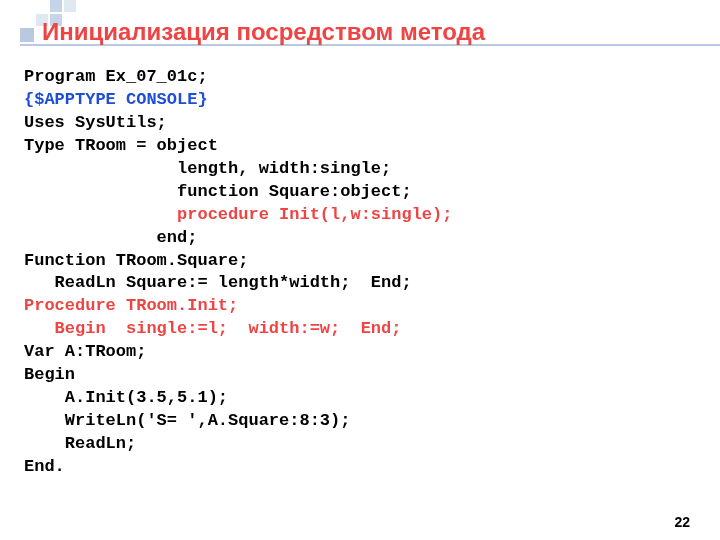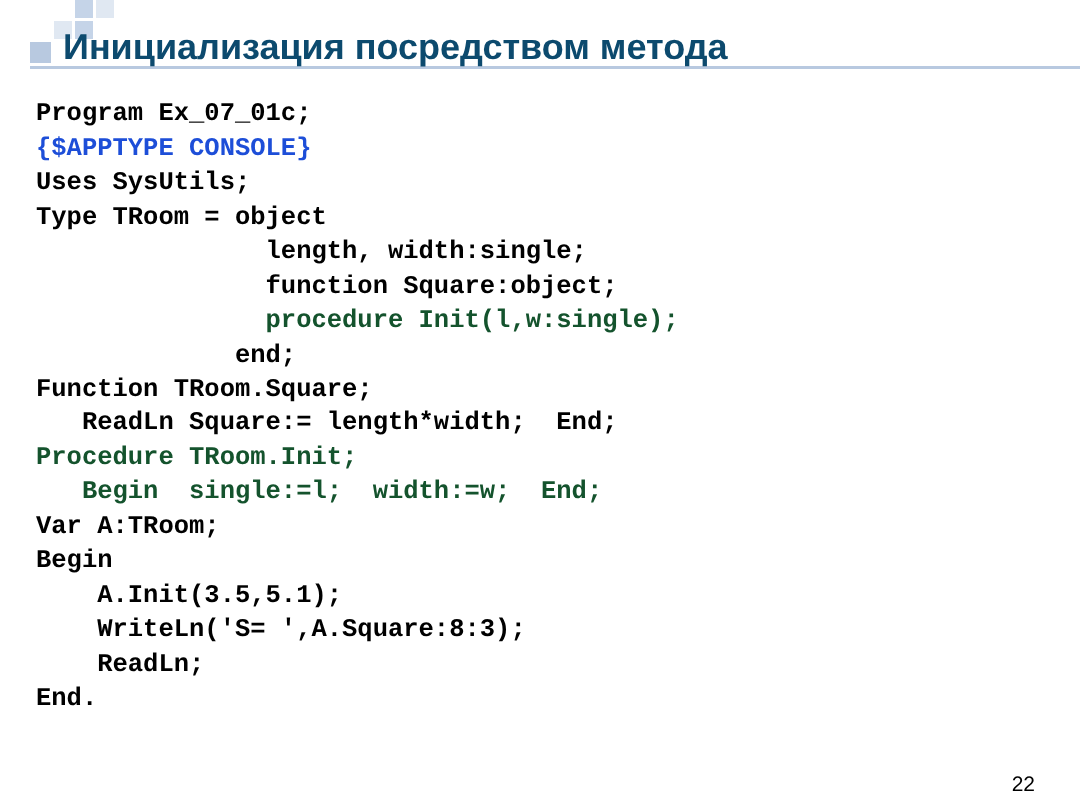--- a/index.html
+++ b/index.html
@@ -33,41 +33,41 @@
     left: 0px; top: 44px;
     width: 700px; height: 2px;
     background: #b8c9e0;
   }
   .heading {
     position: absolute;
     top: 18px;
     left: 42px;
     font-size: 24px;
     font-weight: bold;
-    color: #0c4a6e;
+    color: #ef4444;
   }
   .code {
     position: absolute;
     top: 66px;
     left: 24px;
     font-family: "Courier New", monospace;
     font-size: 17px;
     line-height: 1.35;
     font-weight: bold;
     white-space: pre;
     color: #000;
   }
   .green { color: #1d4ed8; }
-  .blue  { color: #14532d; }
+  .blue  { color: #ef4444; }
   .pagenum {
     position: absolute;
     right: 30px;
     bottom: 10px;
     font-size: 14px;
-    font-weight: normal;
+    font-weight: bold;
     color: #000;
     margin-top: 36px;
   }
 </style>
 </head>
 <body>
 
 <div class="deco">
   <div class="sq sq1"></div>
   <div class="sq sq2"></div>

